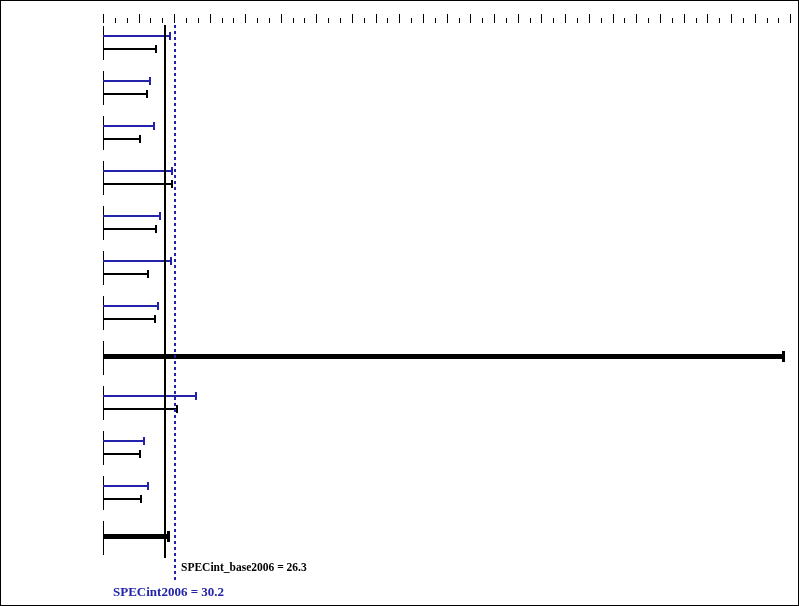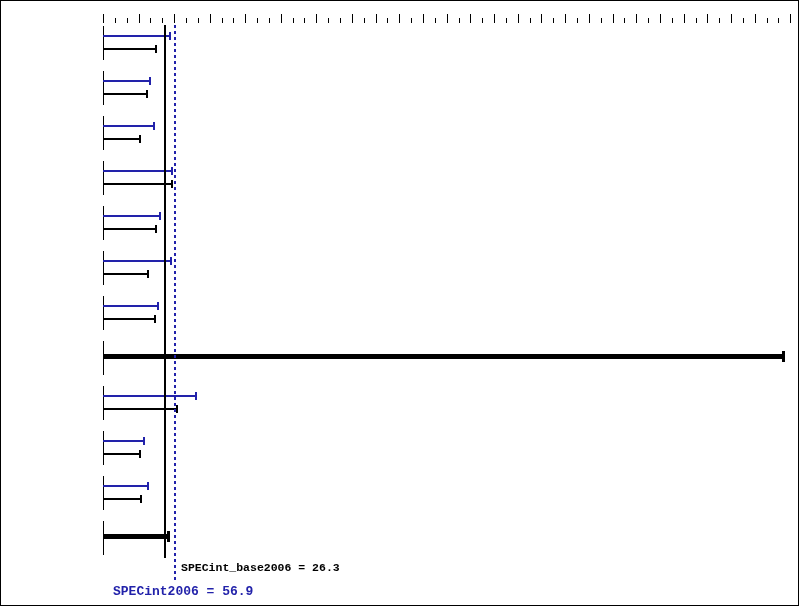--- a/index.html
+++ b/index.html
@@ -3,21 +3,21 @@
 <meta charset="utf-8">
 <style>
   html,body{margin:0;padding:0;background:#888;}
   #figure{
     position:relative;
     width:799px;height:606px;
     background:#ffffff;
     border:1px solid #000;
     box-sizing:border-box;
     overflow:hidden;
-    font-family:Liberation Mono, monospace;
+    font-family:Liberation Serif, serif;
   }
   .tick-label{
     position:absolute;top:1px;height:11px;width:44px;
     font-size:10px;font-weight:bold;color:#000;
     text-align:center;line-height:11px;white-space:nowrap;
   }
   .tick{position:absolute;background:#000;width:1px;}
   .tick.major{top:13px;height:9px;}
   .tick.minor{top:17px;height:5px;}
   .bench-name{
@@ -233,14 +233,14 @@
       <div class="val-label base" style="left: 126px; top: 505px; width: 29px;"></div>
       <div class="bracket" style="left: 102px; top: 520px; height: 34px;"></div>
       <div class="bench-name" style="right: 699px; top: 531px;"></div>
       <div class="bar single" style="left: 102px; top: 533px; width: 65px;"></div>
       <div class="cap single" style="left: 166px; top: 530px;"></div>
       <div class="val-label base" style="left: 133px; top: 524px; width: 29px;"></div>
     </div>
   <div class="mean-line-base"></div>
   <div class="mean-line-peak"></div>
   <div class="summary-base">SPECint_base2006 = 26.3</div>
-  <div class="summary-peak">SPECint2006 = 56.9</div>
+  <div class="summary-peak">SPECint2006 = 30.2</div>
 </div>
 
 </body></html>

